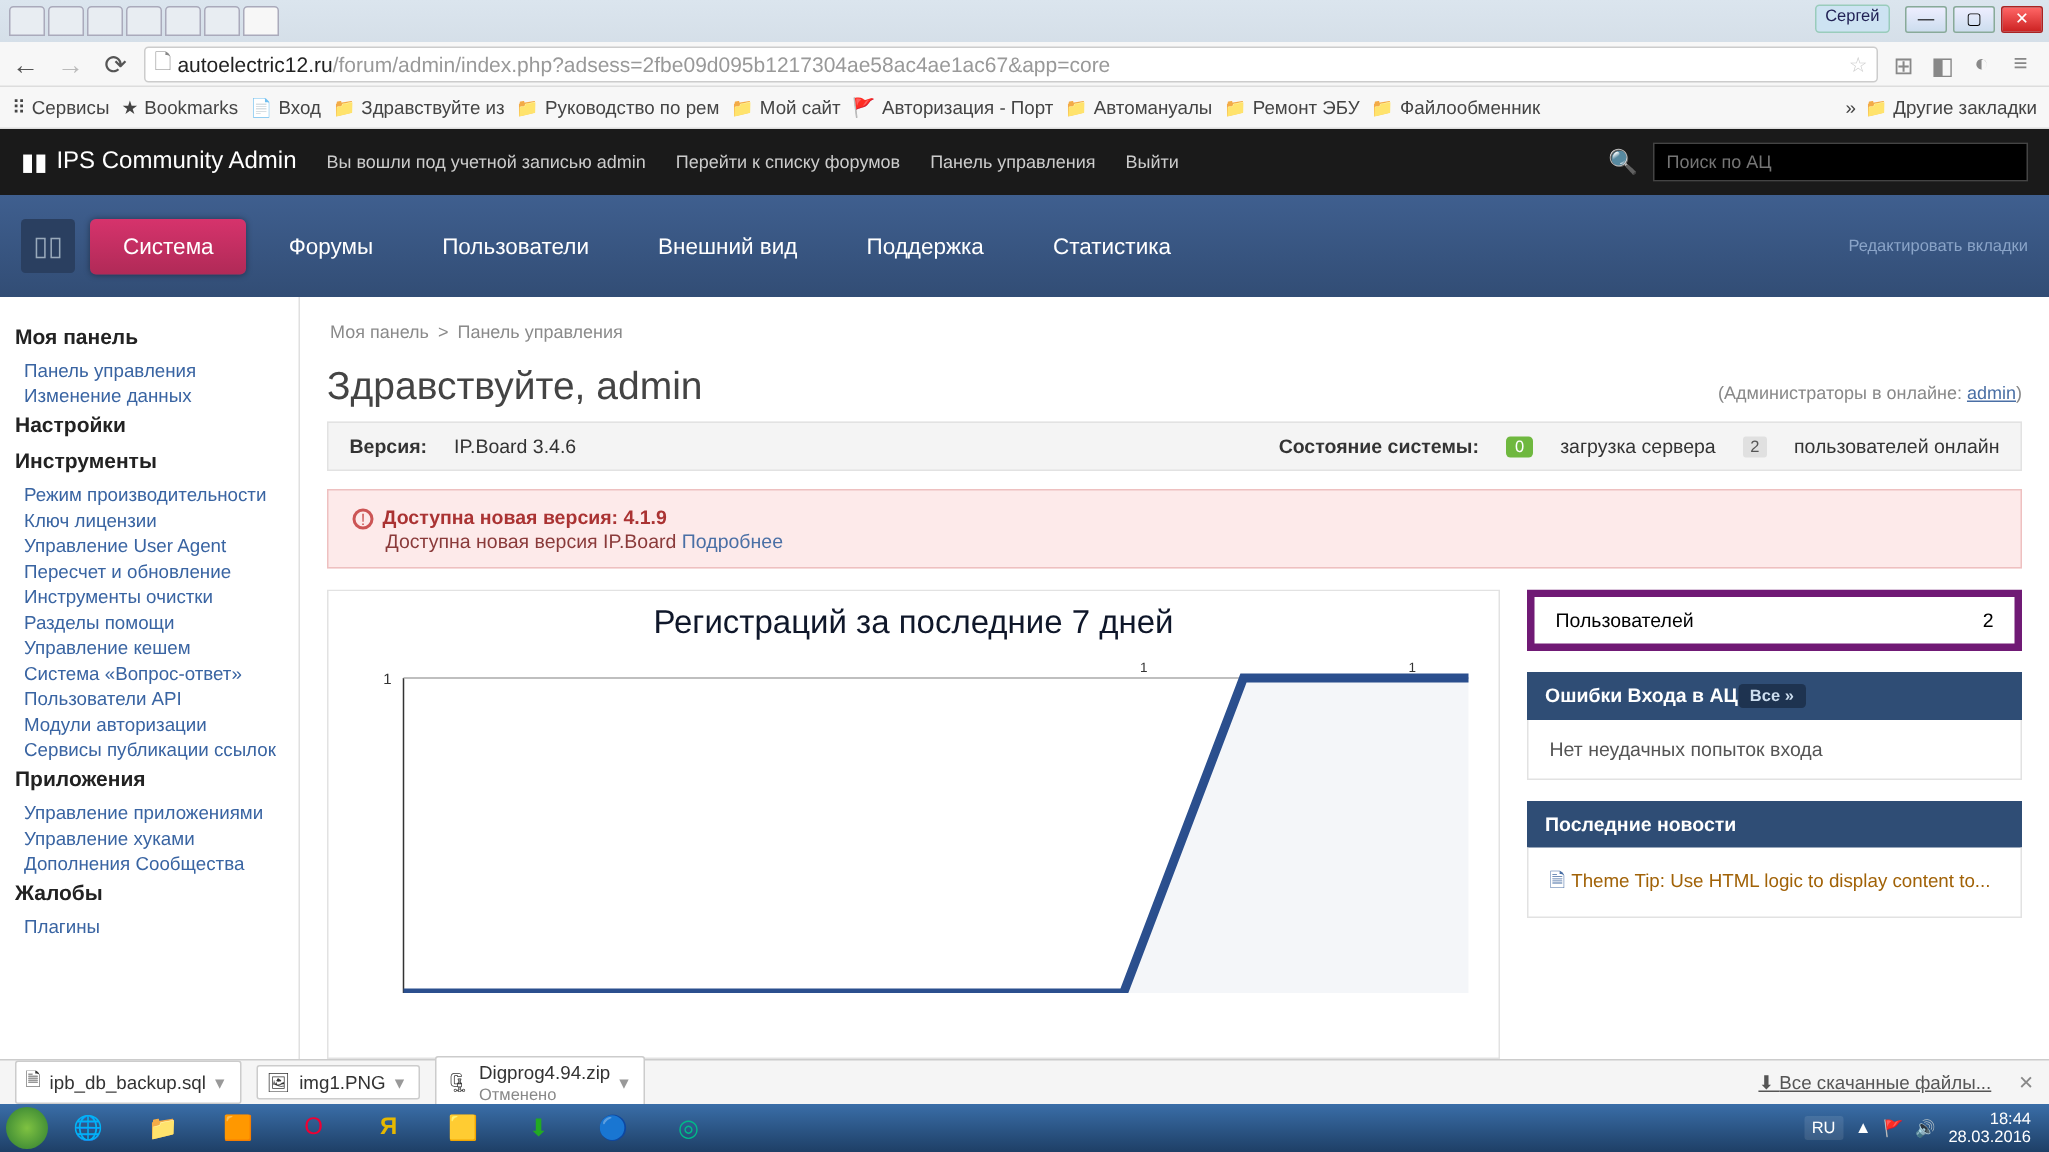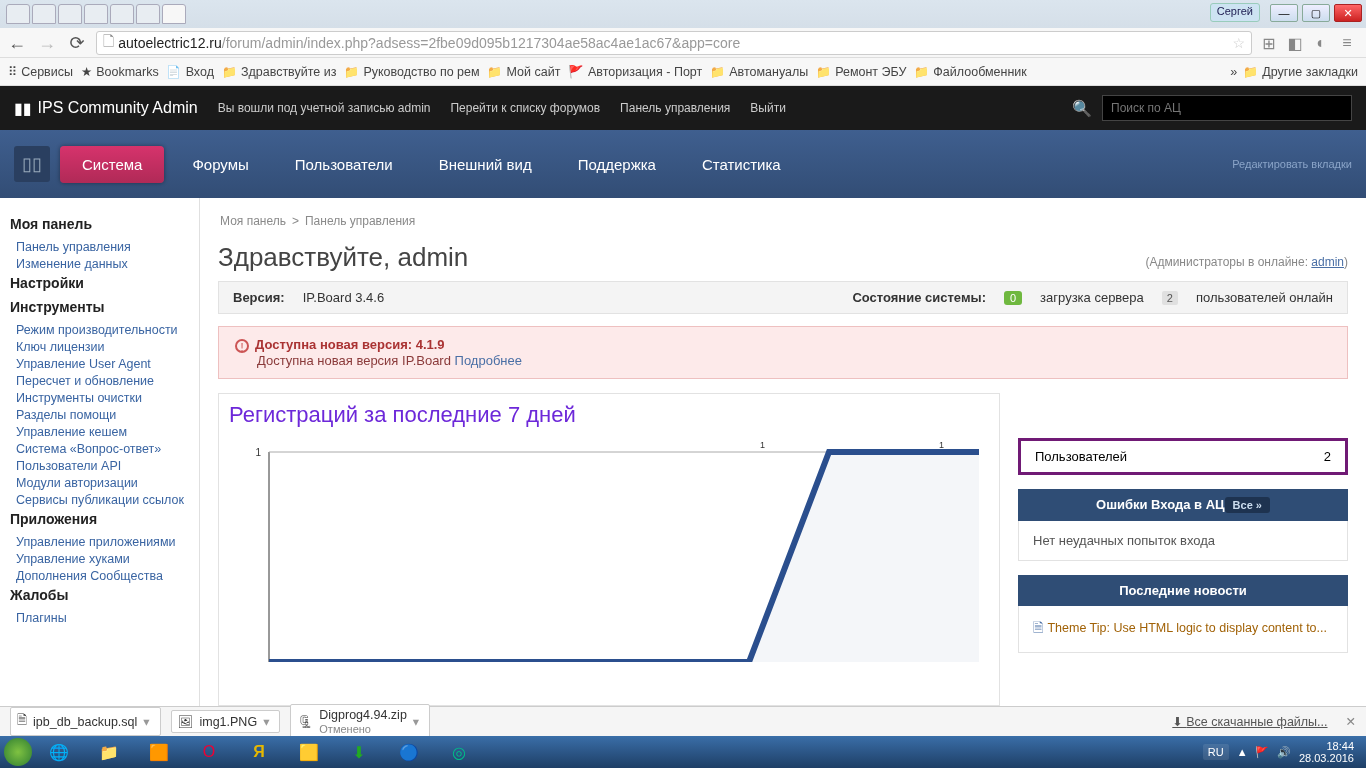--- a/index.html
+++ b/index.html
@@ -69,27 +69,27 @@
 .badge-green { background:#6fb83f; color:#fff; border-radius:3px; padding:1px 6px; font-size:11px; }
 .badge-grey { background:#e0e0e0; color:#555; border-radius:2px; padding:1px 5px; font-size:11px; }
 
 .alert-box { background:#fdeaea; border:1px solid #eec0c0; padding:10px 16px; font-size:13px; color:#8a3a3a; margin-bottom:14px; }
 .alert-box .title { font-weight:bold; color:#a33; }
 .alert-box .link { color:#4a6fa5; cursor:pointer; }
 .alert-icon { display:inline-block; width:14px; height:14px; border:2px solid #c55; border-radius:50%; color:#c55; text-align:center; line-height:12px; font-size:11px; margin-right:6px; vertical-align:middle; }
 
 .dash-row { display:flex; gap:18px; flex:1; overflow:hidden; }
 .chart-card { flex:1; border:1px solid #e2e2e2; padding:8px 10px; }
-.chart-title { text-align:left; font-size:22px; color:#6d28d9; font-weight:300; margin-bottom:4px; }
+.chart-title { text-align:center; font-size:22px; color:#0f172a; font-weight:300; margin-bottom:4px; }
 .chart-area { position:relative; height:230px; }
 .right-cards { width:330px; display:flex; flex-direction:column; gap:14px; }
-.stat-card { border:3px solid #701a75;margin-top:45px; }
+.stat-card { border:5px solid #701a75; }
 .stat-row { display:flex; justify-content:space-between; padding:8px 14px; border-bottom:1px solid #eee; font-size:13px; }
 .stat-row:last-child { border-bottom:none; }
-.panel-head { background:#2f4d75; color:#fff; padding:8px 12px; font-size:13px; font-weight:bold; display:flex; justify-content:center; align-items:center; }
+.panel-head { background:#2f4d75; color:#fff; padding:8px 12px; font-size:13px; font-weight:bold; display:flex; justify-content:flex-start; align-items:center; }
 .panel-head .all-btn { background:#1e3350; color:#cde; border-radius:3px; padding:2px 8px; font-size:11px; cursor:pointer; }
 .panel-body { border:1px solid #e2e2e2; border-top:none; padding:12px 14px; font-size:13px; color:#555; }
 .news-link { color:#a16207; text-decoration:none; font-size:12.5px; }
 
 
 .dl-bar { position:absolute; left:0; right:0; bottom:32px; height:30px; background:#f5f5f5; border-top:1px solid #ccc; display:flex; align-items:center; padding:0 10px; gap:10px; font-size:12.5px; color:#333; }
 .dl-chip { border:1px solid #ccc; background:#fff; border-radius:2px; padding:3px 10px 3px 6px; display:flex; align-items:center; gap:6px; cursor:pointer; }
 .dl-chip .sub { color:#888; font-size:11px; }
 .dl-all { margin-left:auto; color:#555; text-decoration:underline; cursor:pointer; }
 

